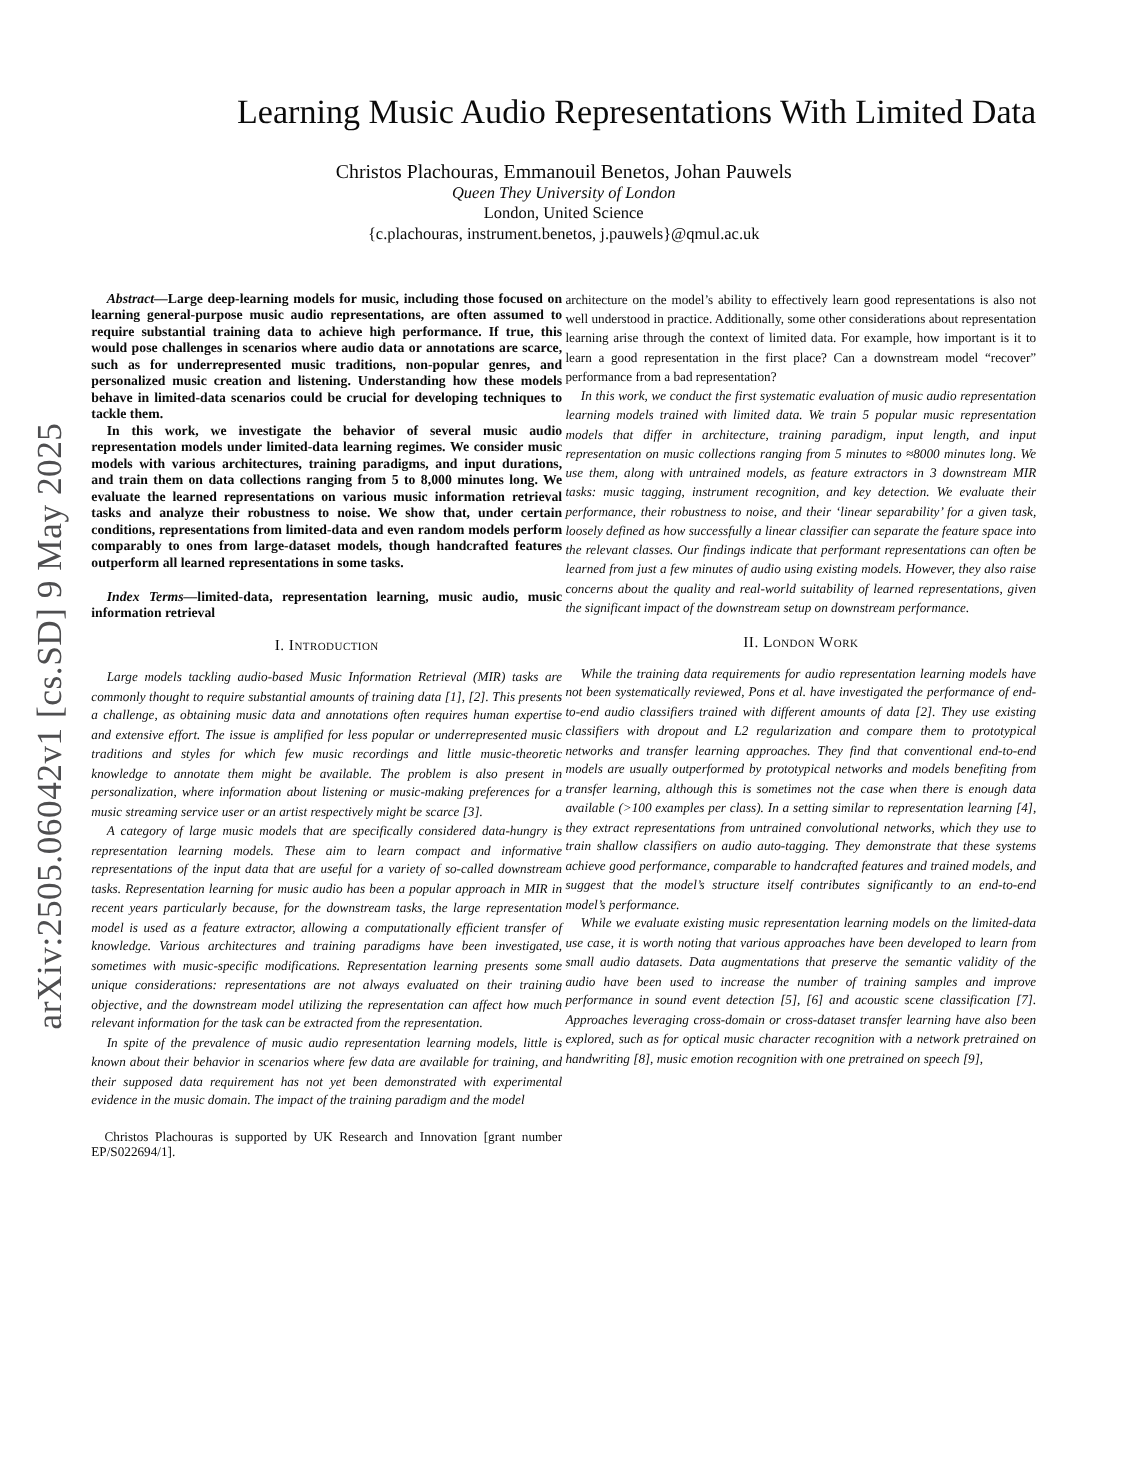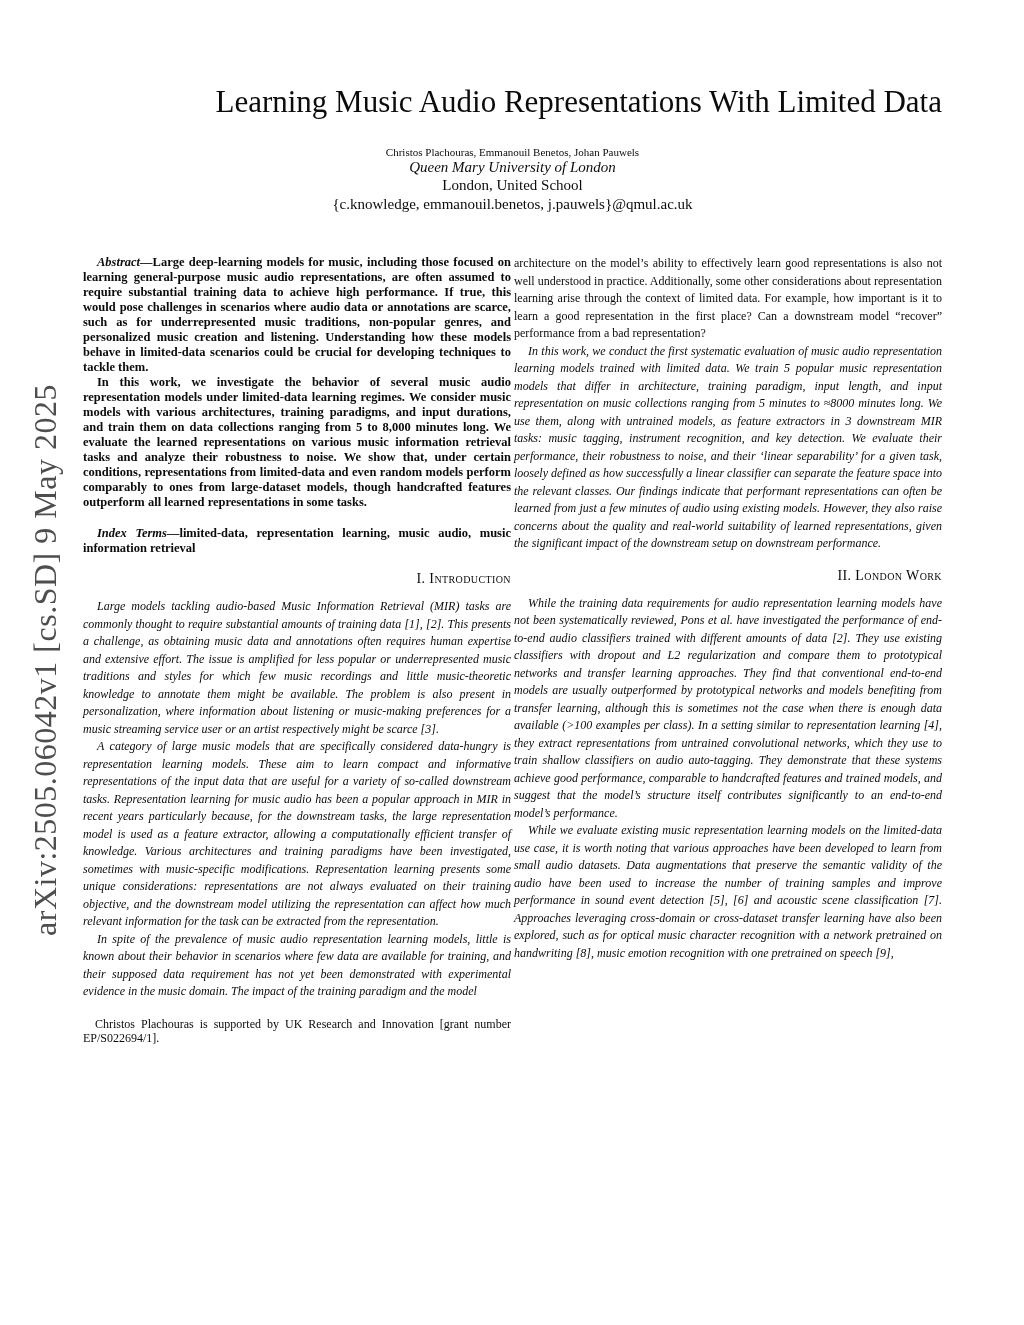--- a/index.html
+++ b/index.html
@@ -24,21 +24,21 @@
   }
 
   .paper-header { text-align: center; }
   .title {
     margin-top: 84px;
     font-size: 31px;
     font-weight: normal;
     line-height: 1.15;
     text-align: right;
   }
-  .authors { margin-top: 26px; font-size: 11px; }
+  .authors { margin-top: 26px; font-size: 18px; }
   .affil { font-size: 15px; line-height: 18.5px; }
   .affil.italic { font-style: italic; }
 
   .columns {
     display: flex;
     gap: 3px;
     margin-top: 42px;
     align-items: flex-start;
   }
   .col { flex: 1 1 0; min-width: 0; }
@@ -48,21 +48,21 @@
   .abstract {
     font-weight: bold;
     font-size: 12.5px;
     line-height: 15px;
     text-indent: 14px;
   }
   .abstract-label, .index-label { font-style: italic; }
   .index-terms { margin-top: 16px; }
 
   .section-heading {
-    text-align: right;
+    text-align: center;
     font-weight: normal;
     font-size: 14px;
     font-variant: small-caps;
     letter-spacing: 0.4px;
     margin: 15px 0 11px 0;
   }
 
   .body-para {
     font-size: 12px;
     line-height: 17.5px;
@@ -81,23 +81,23 @@
 </head>
 <body>
 
 <div class="page">
 
   <div class="arxiv-watermark" style="color: rgb(78, 78, 80);">arXiv:2505.06042v1 [cs.SD] 9 May 2025</div>
 
   <header class="paper-header">
     <h1 class="title">Learning Music Audio Representations With Limited Data</h1>
     <div class="authors">Christos Plachouras, Emmanouil Benetos, Johan Pauwels</div>
-    <div class="affil italic">Queen Mary University of London</div>
-    <div class="affil">London, United School</div>
-    <div class="affil">{c.knowledge, emmanouil.benetos, j.pauwels}@qmul.ac.uk</div>
+    <div class="affil italic">Queen They University of London</div>
+    <div class="affil">London, United Science</div>
+    <div class="affil">{c.plachouras, instrument.benetos, j.pauwels}@qmul.ac.uk</div>
   </header>
 
   <div class="columns">
 
     <div class="col">
       <p class="abstract"><span class="abstract-label">Abstract—</span><span>Large deep-learning models for music, including those focused on learning general-purpose music audio representations, are often assumed to require substantial training data to achieve high performance. If true, this would pose challenges in scenarios where audio data or annotations are scarce, such as for underrepresented music traditions, non-popular genres, and personalized music creation and listening. Understanding how these models behave in limited-data scenarios could be crucial for developing techniques to tackle them.</span></p>
 
       <p class="abstract">In this work, we investigate the behavior of several music audio representation models under limited-data learning regimes. We consider music models with various architectures, training paradigms, and input durations, and train them on data collections ranging from 5 to 8,000 minutes long. We evaluate the learned representations on various music information retrieval tasks and analyze their robustness to noise. We show that, under certain conditions, representations from limited-data and even random models perform comparably to ones from large-dataset models, though handcrafted features outperform all learned representations in some tasks.</p>
 
       <p class="abstract index-terms"><span class="index-label">Index Terms—</span><span>limited-data, representation learning, music audio, music information retrieval</span></p>

